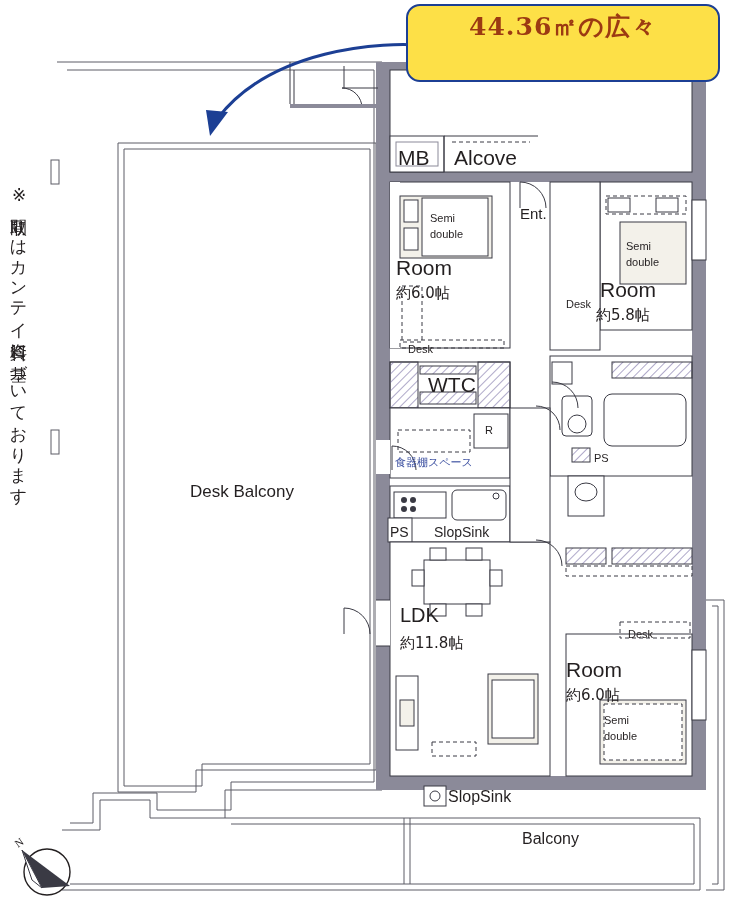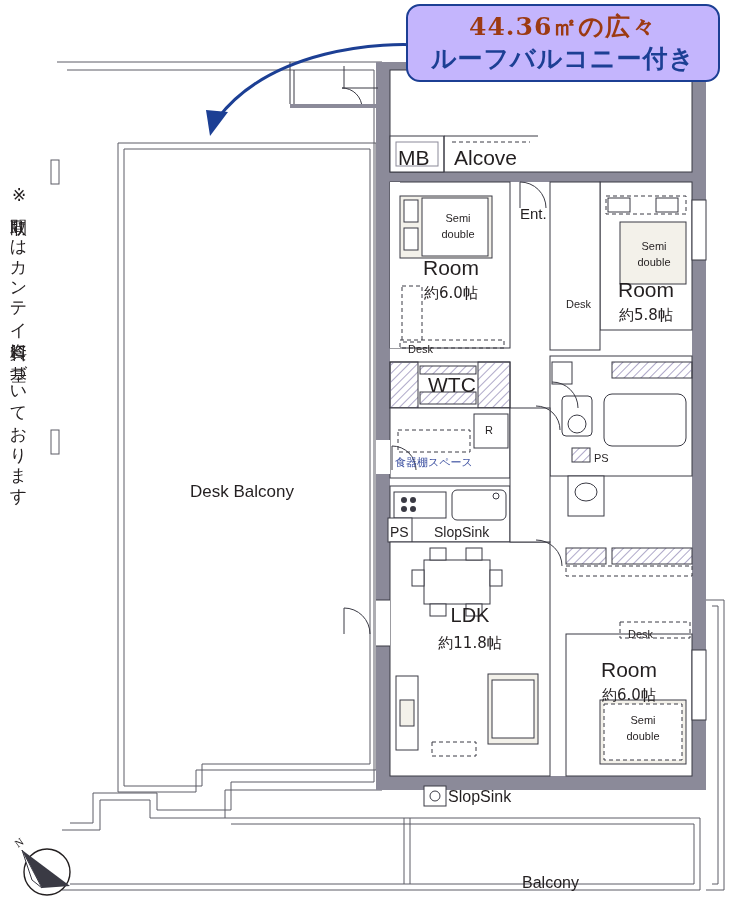--- a/index.html
+++ b/index.html
@@ -8,21 +8,21 @@
     background:#ffffff;
     font-family:"Liberation Sans", sans-serif;
     position:relative;
     overflow:hidden;
     color:#231f20;
   }
   .abs{position:absolute;}
   
   #callout{
     left:406px;top:4px;width:314px;height:78px;
-    border:2px solid #1c3f94;border-radius:14px;background:#c4b5fd;
+    border:2px solid #1c3f94;border-radius:14px;background:#fde047;
     box-sizing:border-box;
   }
   #callout .l1,#callout .l2{
     text-align:center;font-family:"DejaVu Serif",serif;font-weight:bold;
     letter-spacing:1px;
   }
   #callout .l1{color:#9c3a12;font-size:25px;line-height:32px;padding-top:5px;}
   #callout .l2{color:#1c3f94;font-size:25px;line-height:32px;}
   
   #arrow{left:180px;top:40px;width:260px;height:100px;}
@@ -38,21 +38,21 @@
   
   #plan{left:0;top:0;width:730px;height:906px;}
   
   .lbl{position:absolute;font-family:"DejaVu Sans",sans-serif;color:#231f20;white-space:nowrap;}
   .lbl.en{font-family:"Liberation Sans",sans-serif;}
   .rmname{font-size:21px;}
   .rmsize{font-size:15px;}
   .small{font-size:11px;}
   .tiny{font-size:11px;}
   .blue{color:#3b4fa0;}
-  .ctr{text-align:center;}
+  .ctr{}
   
   #compass{left:14px;top:836px;width:66px;height:62px;}
 </style>
 </head>
 <body>
 
 <svg id="plan" class="abs" viewBox="0 0 730 906">
   <defs>
     <pattern id="hatch" width="6" height="6" patternUnits="userSpaceOnUse" patternTransform="rotate(45)">
       <line x1="0" y1="0" x2="0" y2="6" stroke="#9a93bb" stroke-width="1.6"></line>
@@ -276,32 +276,31 @@
 <div class="lbl rmsize ctr" style="left:400px;top:634px;width:140px;">約11.8帖</div>
 
 <div class="lbl en tiny" style="left:628px;top:628px;">Desk</div>
 <div class="lbl en rmname ctr" style="left:566px;top:658px;width:126px;">Room</div>
 <div class="lbl rmsize ctr" style="left:566px;top:686px;width:126px;">約6.0帖</div>
 <div class="lbl en small ctr" style="left:604px;top:714px;width:78px;">Semi</div>
 <div class="lbl en small ctr" style="left:604px;top:730px;width:78px;">double</div>
 
 <div class="lbl en" style="left:190px;top:482px;font-size:17px;">Desk Balcony</div>
 <div class="lbl en" style="left:448px;top:788px;font-size:16px;">SlopSink</div>
-<div class="lbl en" style="left:522px;top:830px;font-size:16px;margin-top:44px;">Balcony</div>
+<div class="lbl en" style="left:522px;top:830px;font-size:16px;">Balcony</div>
 
 <div id="vnote" class="abs">※間取りはカンテイ資料に基づいております</div>
 
 <svg id="arrow" class="abs" viewBox="0 0 260 100">
   <path d="M250 6 C200 0 90 10 38 78" fill="none" stroke="#1c3f94" stroke-width="3"></path>
   <path d="M30 96 L48 72 L26 70 Z" fill="#1c3f94"></path>
 </svg>
 
 <div id="callout" class="abs">
   <div class="l1">44.36㎡の広々</div>
-  <div class="l2">ルーフバルコニー付き</div>
 </div>
 
 <svg id="compass" class="abs" viewBox="0 0 66 62">
   <circle cx="33" cy="36" r="23" fill="none" stroke="#231f20" stroke-width="1.4"></circle>
   <path d="M8 14 L56 50 L28 52 Z" fill="#3a3a44"></path>
   <path d="M8 14 L28 52 L18 44 Z" fill="#ffffff" stroke="#3a3a44" stroke-width="1"></path>
   <text x="4" y="12" font-family="Liberation Serif, serif" font-size="11" fill="#231f20" transform="rotate(-35 4 12)">N</text>
 </svg>
 
 </body></html>

